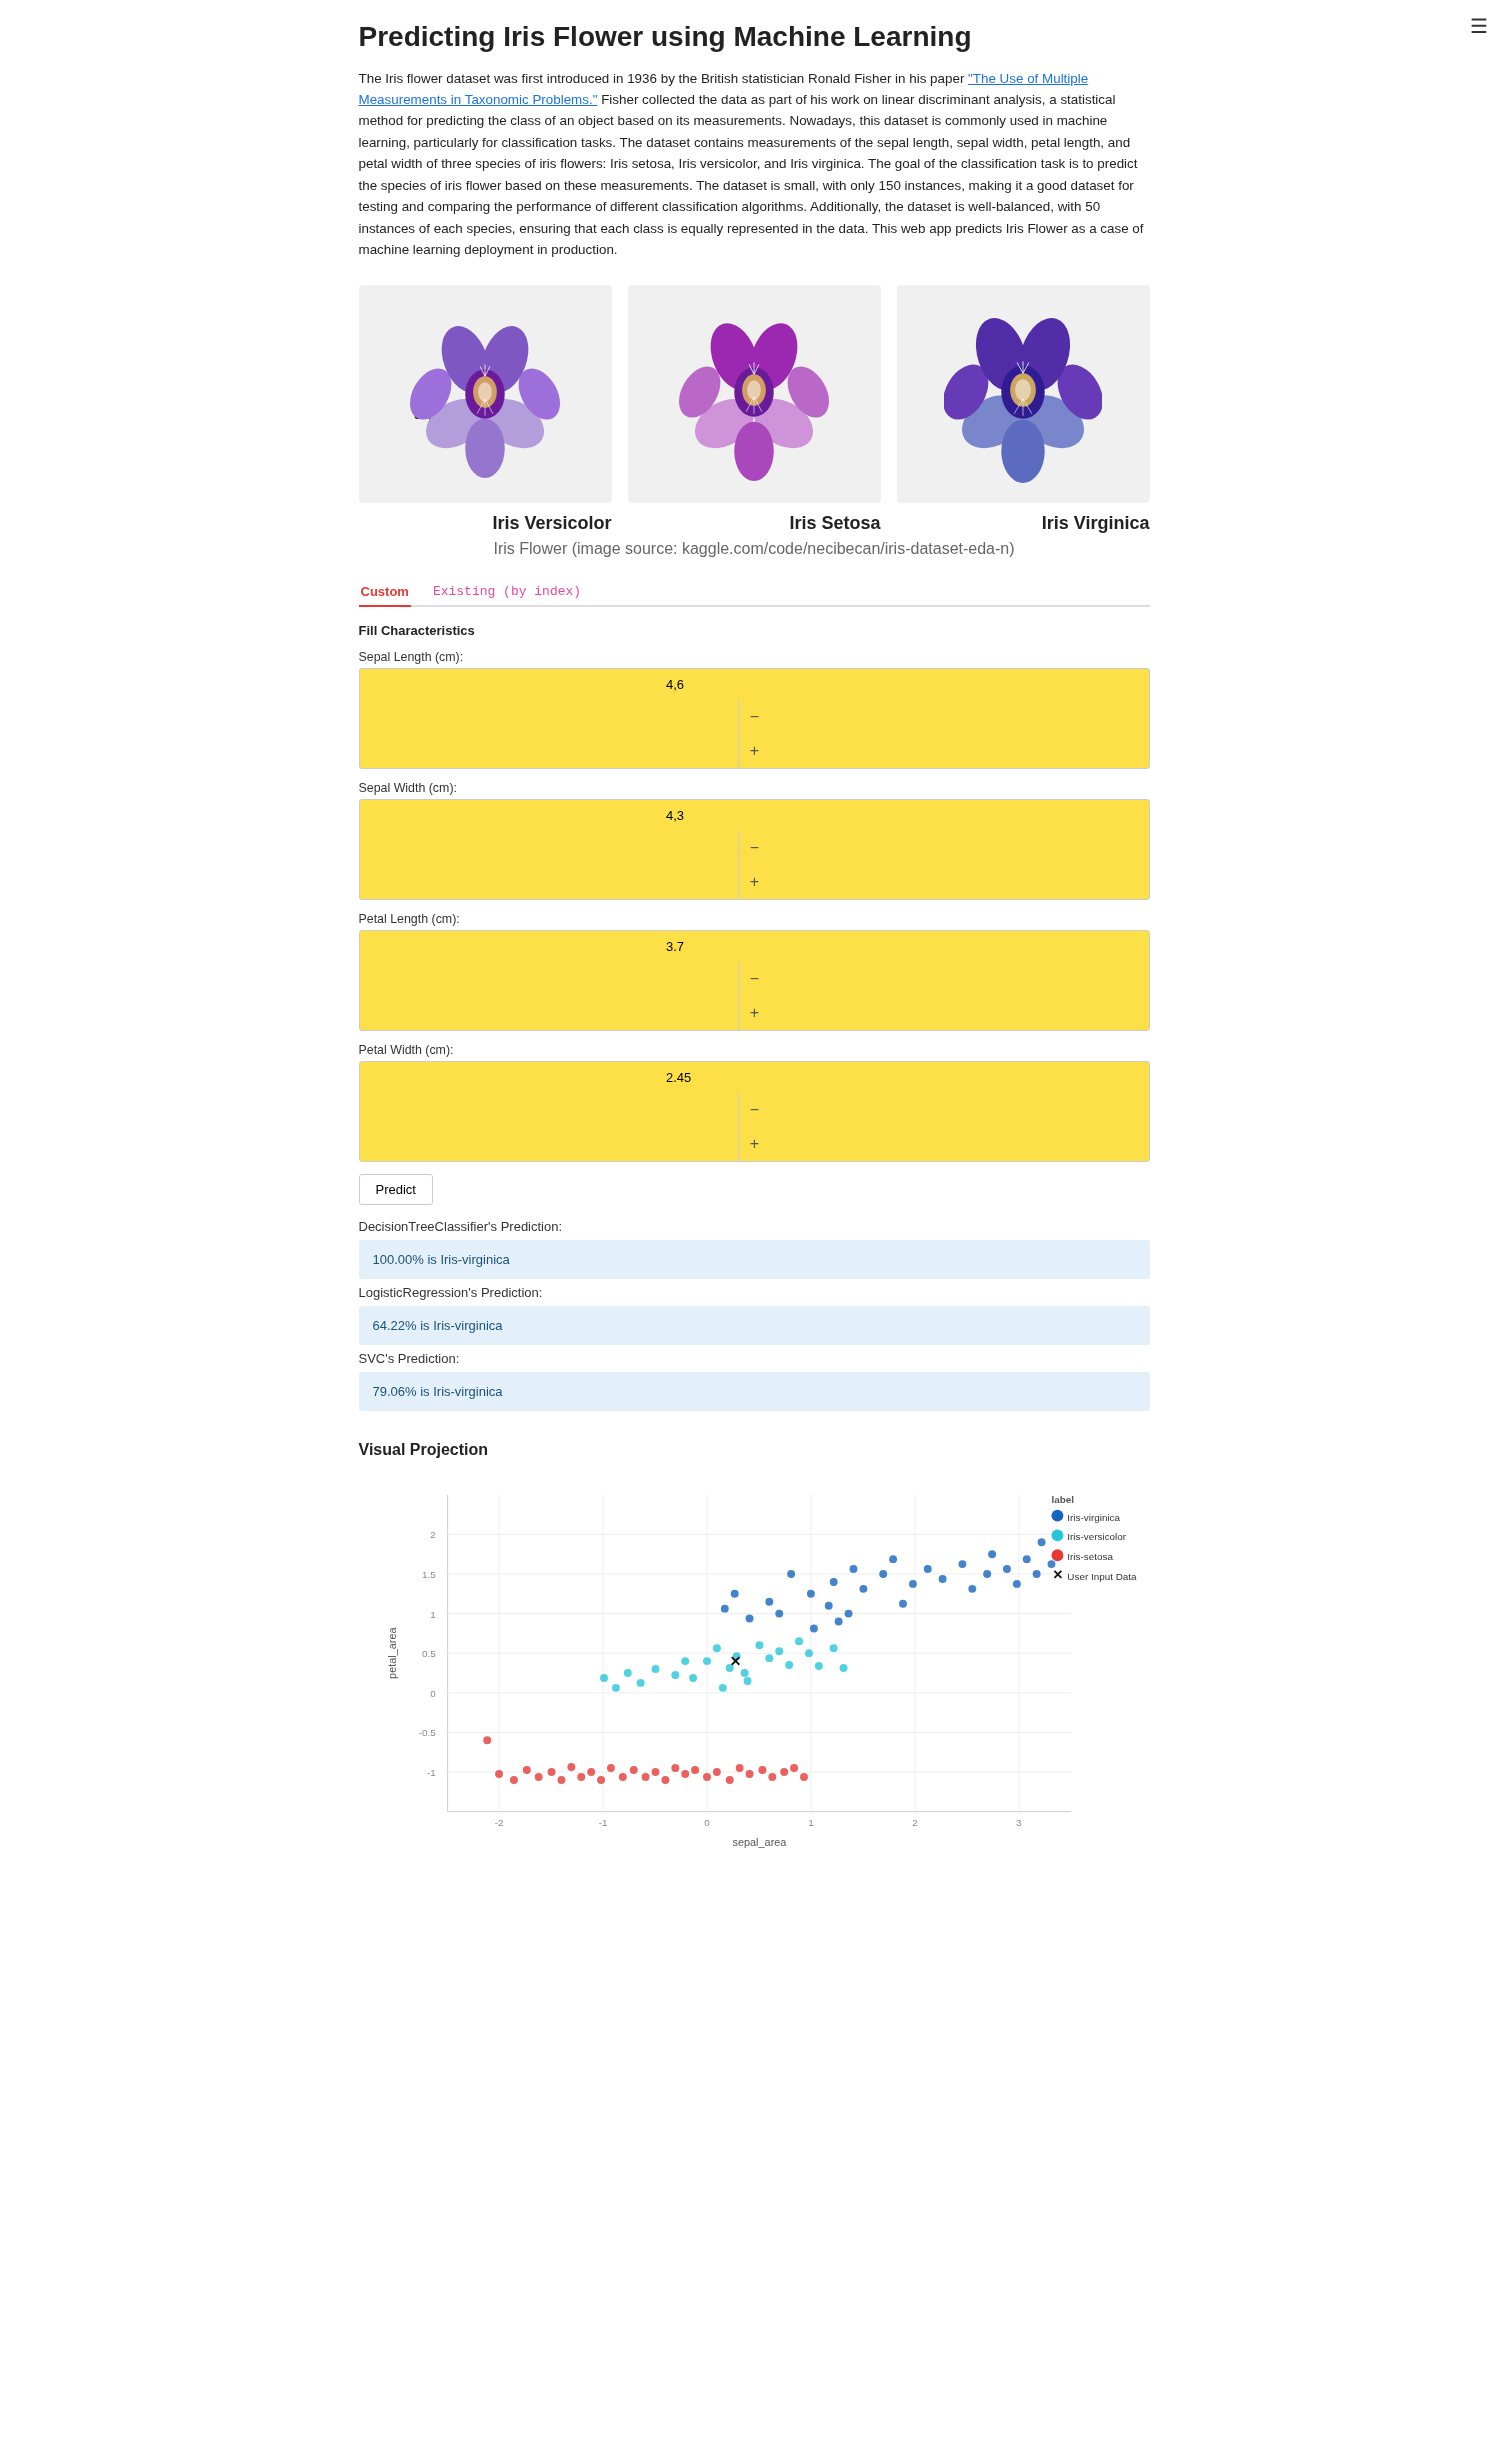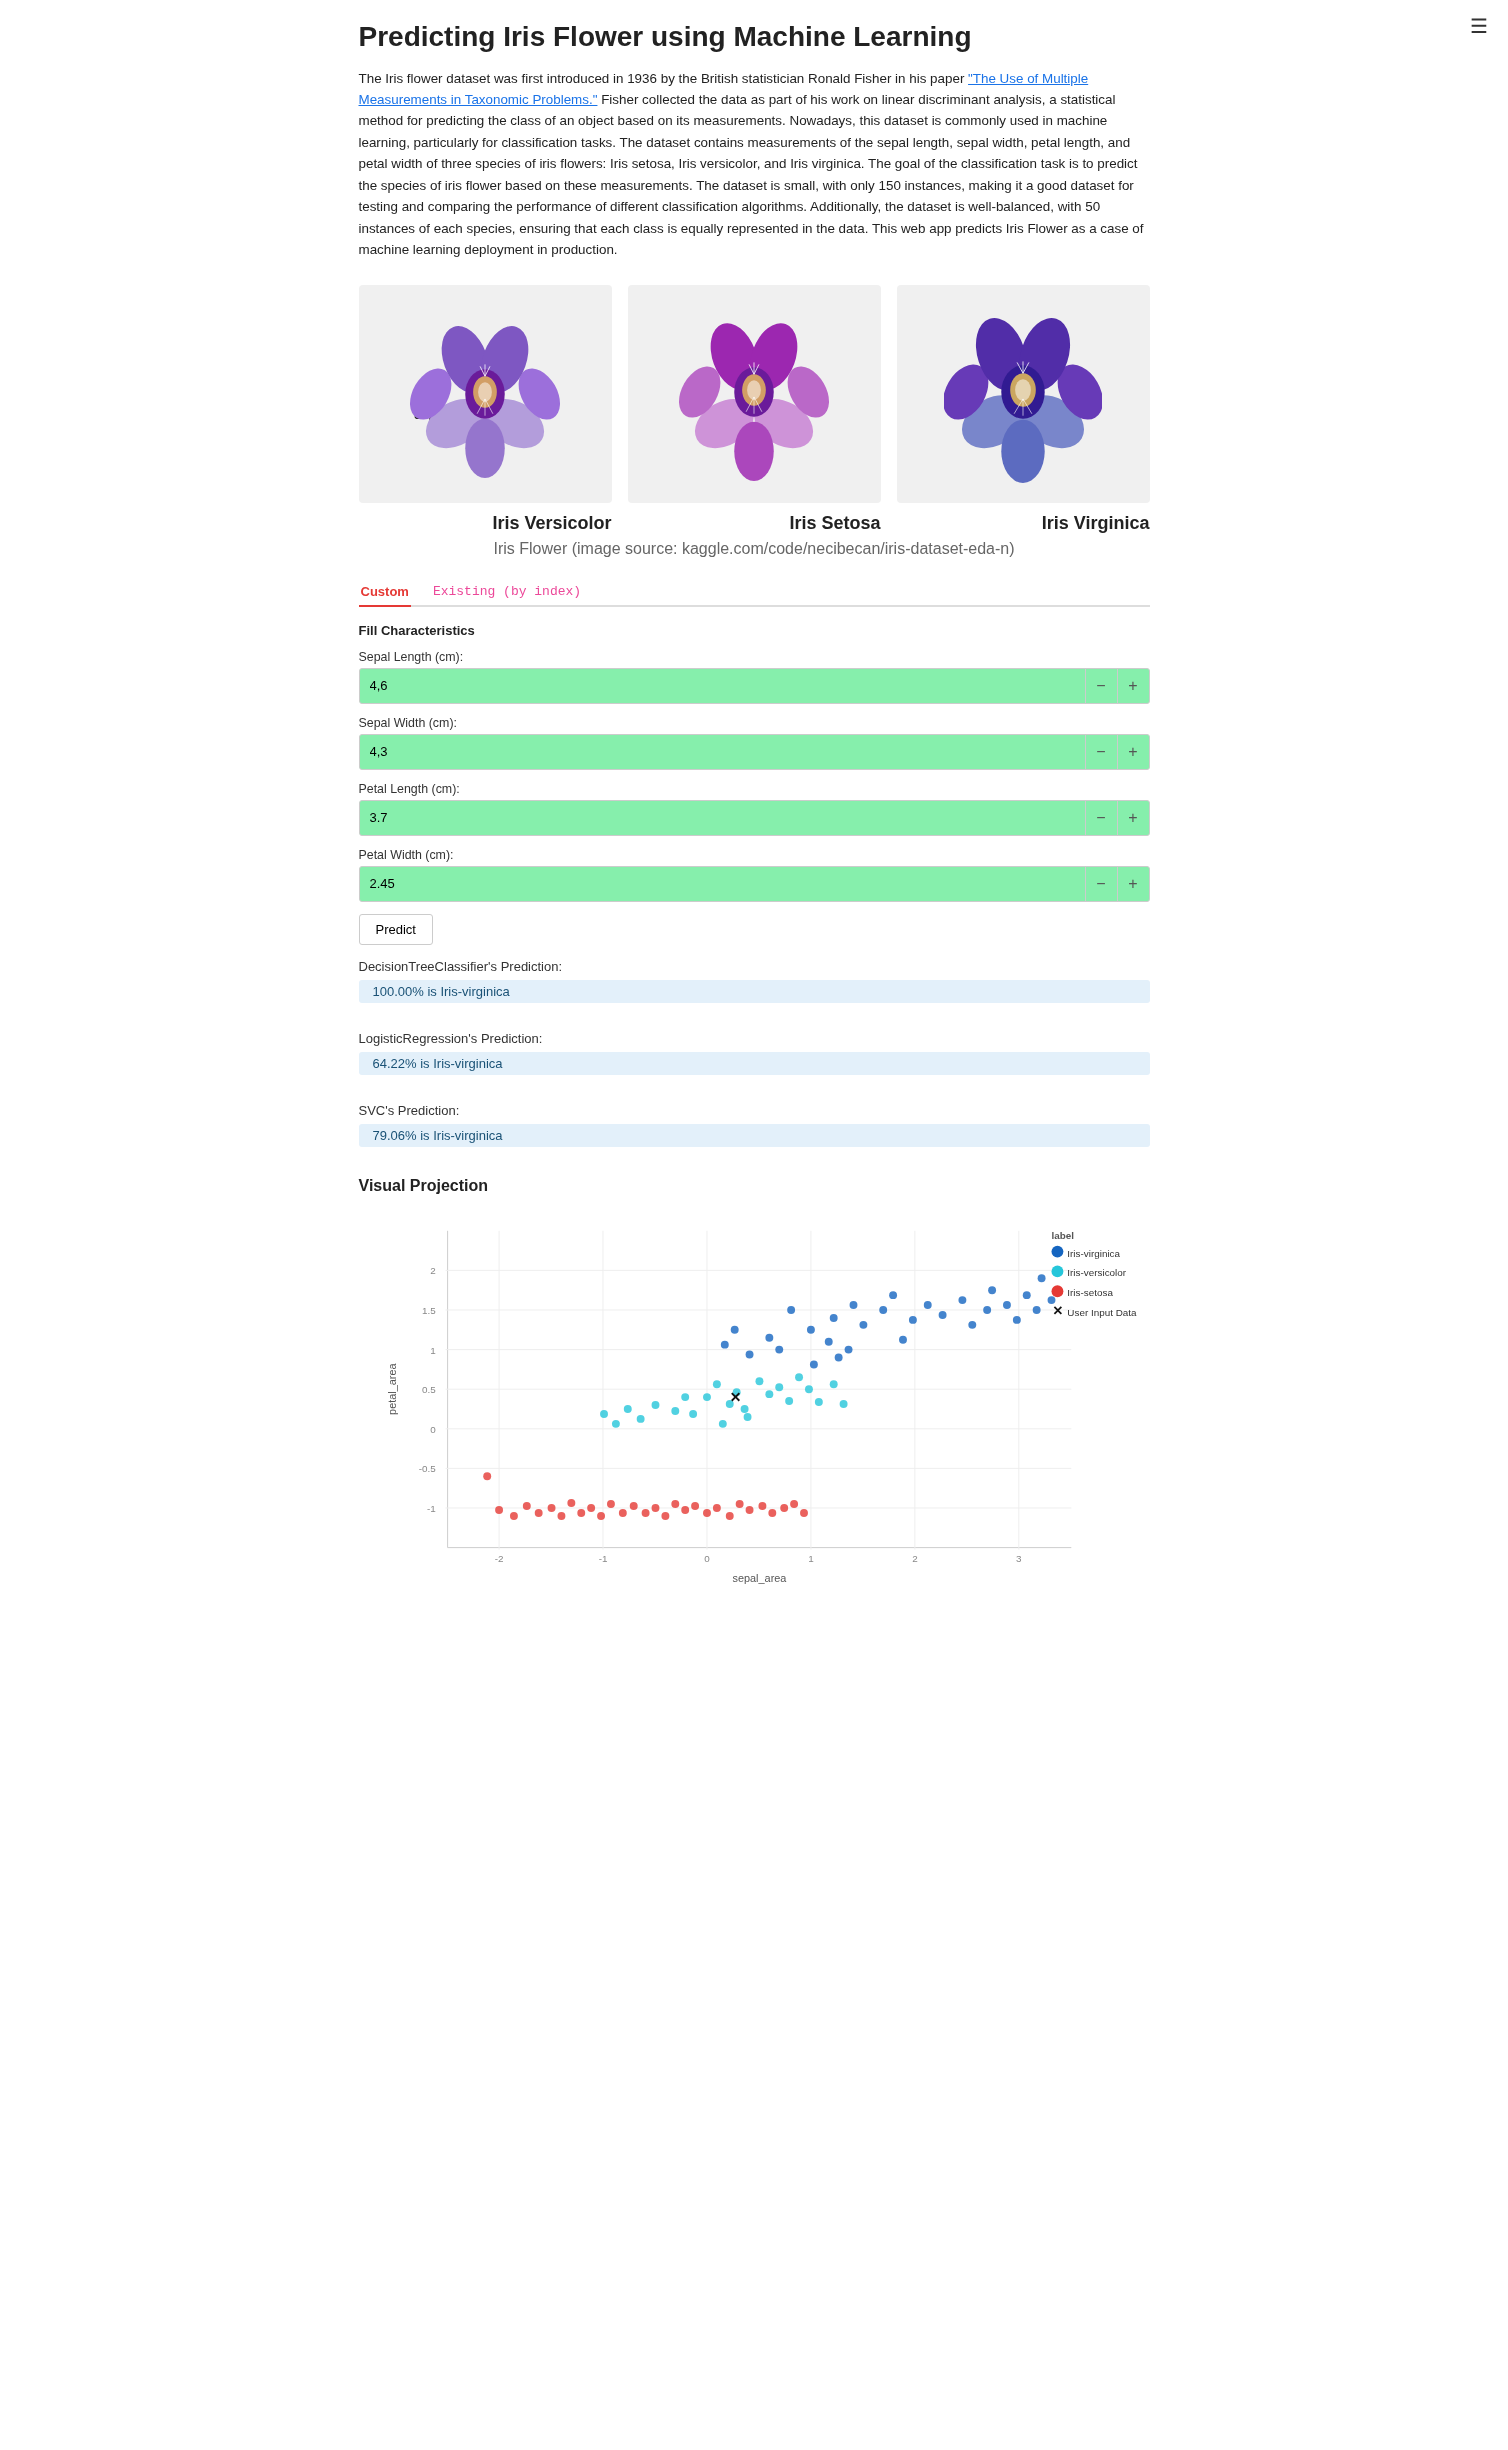--- a/index.html
+++ b/index.html
@@ -89,21 +89,22 @@
       font-size: 12.4px;
       color: #333;
       margin-bottom: 4px;
     }
     .number-input-row {
       display: flex;
       align-items: center;
       border: 1px solid #ccc;
       border-radius: 3px;
       margin-bottom: 12px;
-      background: #86efac;
+      background: #fde047;
+      flex-direction: column;
     }
     .number-input-row input {
       flex: 1;
       border: none;
       outline: none;
       padding: 8px 10px;
       font-size: 13px;
       background: transparent;
     }
     .num-btn {
@@ -132,24 +133,24 @@
       margin-bottom: 14px;
     }
     .pred-label {
       font-size: 13px;
       margin-bottom: 6px;
       color: #333;
     }
     .pred-result {
       background: #e3f0fa;
       border-radius: 3px;
-      padding: 4px 14px;
+      padding: 12px 14px;
       font-size: 13px;
       color: #1a5276;
-      margin-bottom: 28px;
+      margin-bottom: 6px;
     }
     .visual-section {
       margin-top: 30px;
     }
     .visual-title {
       font-size: 16px;
       font-weight: 700;
       margin-bottom: 16px;
     }
     .chart-container {

